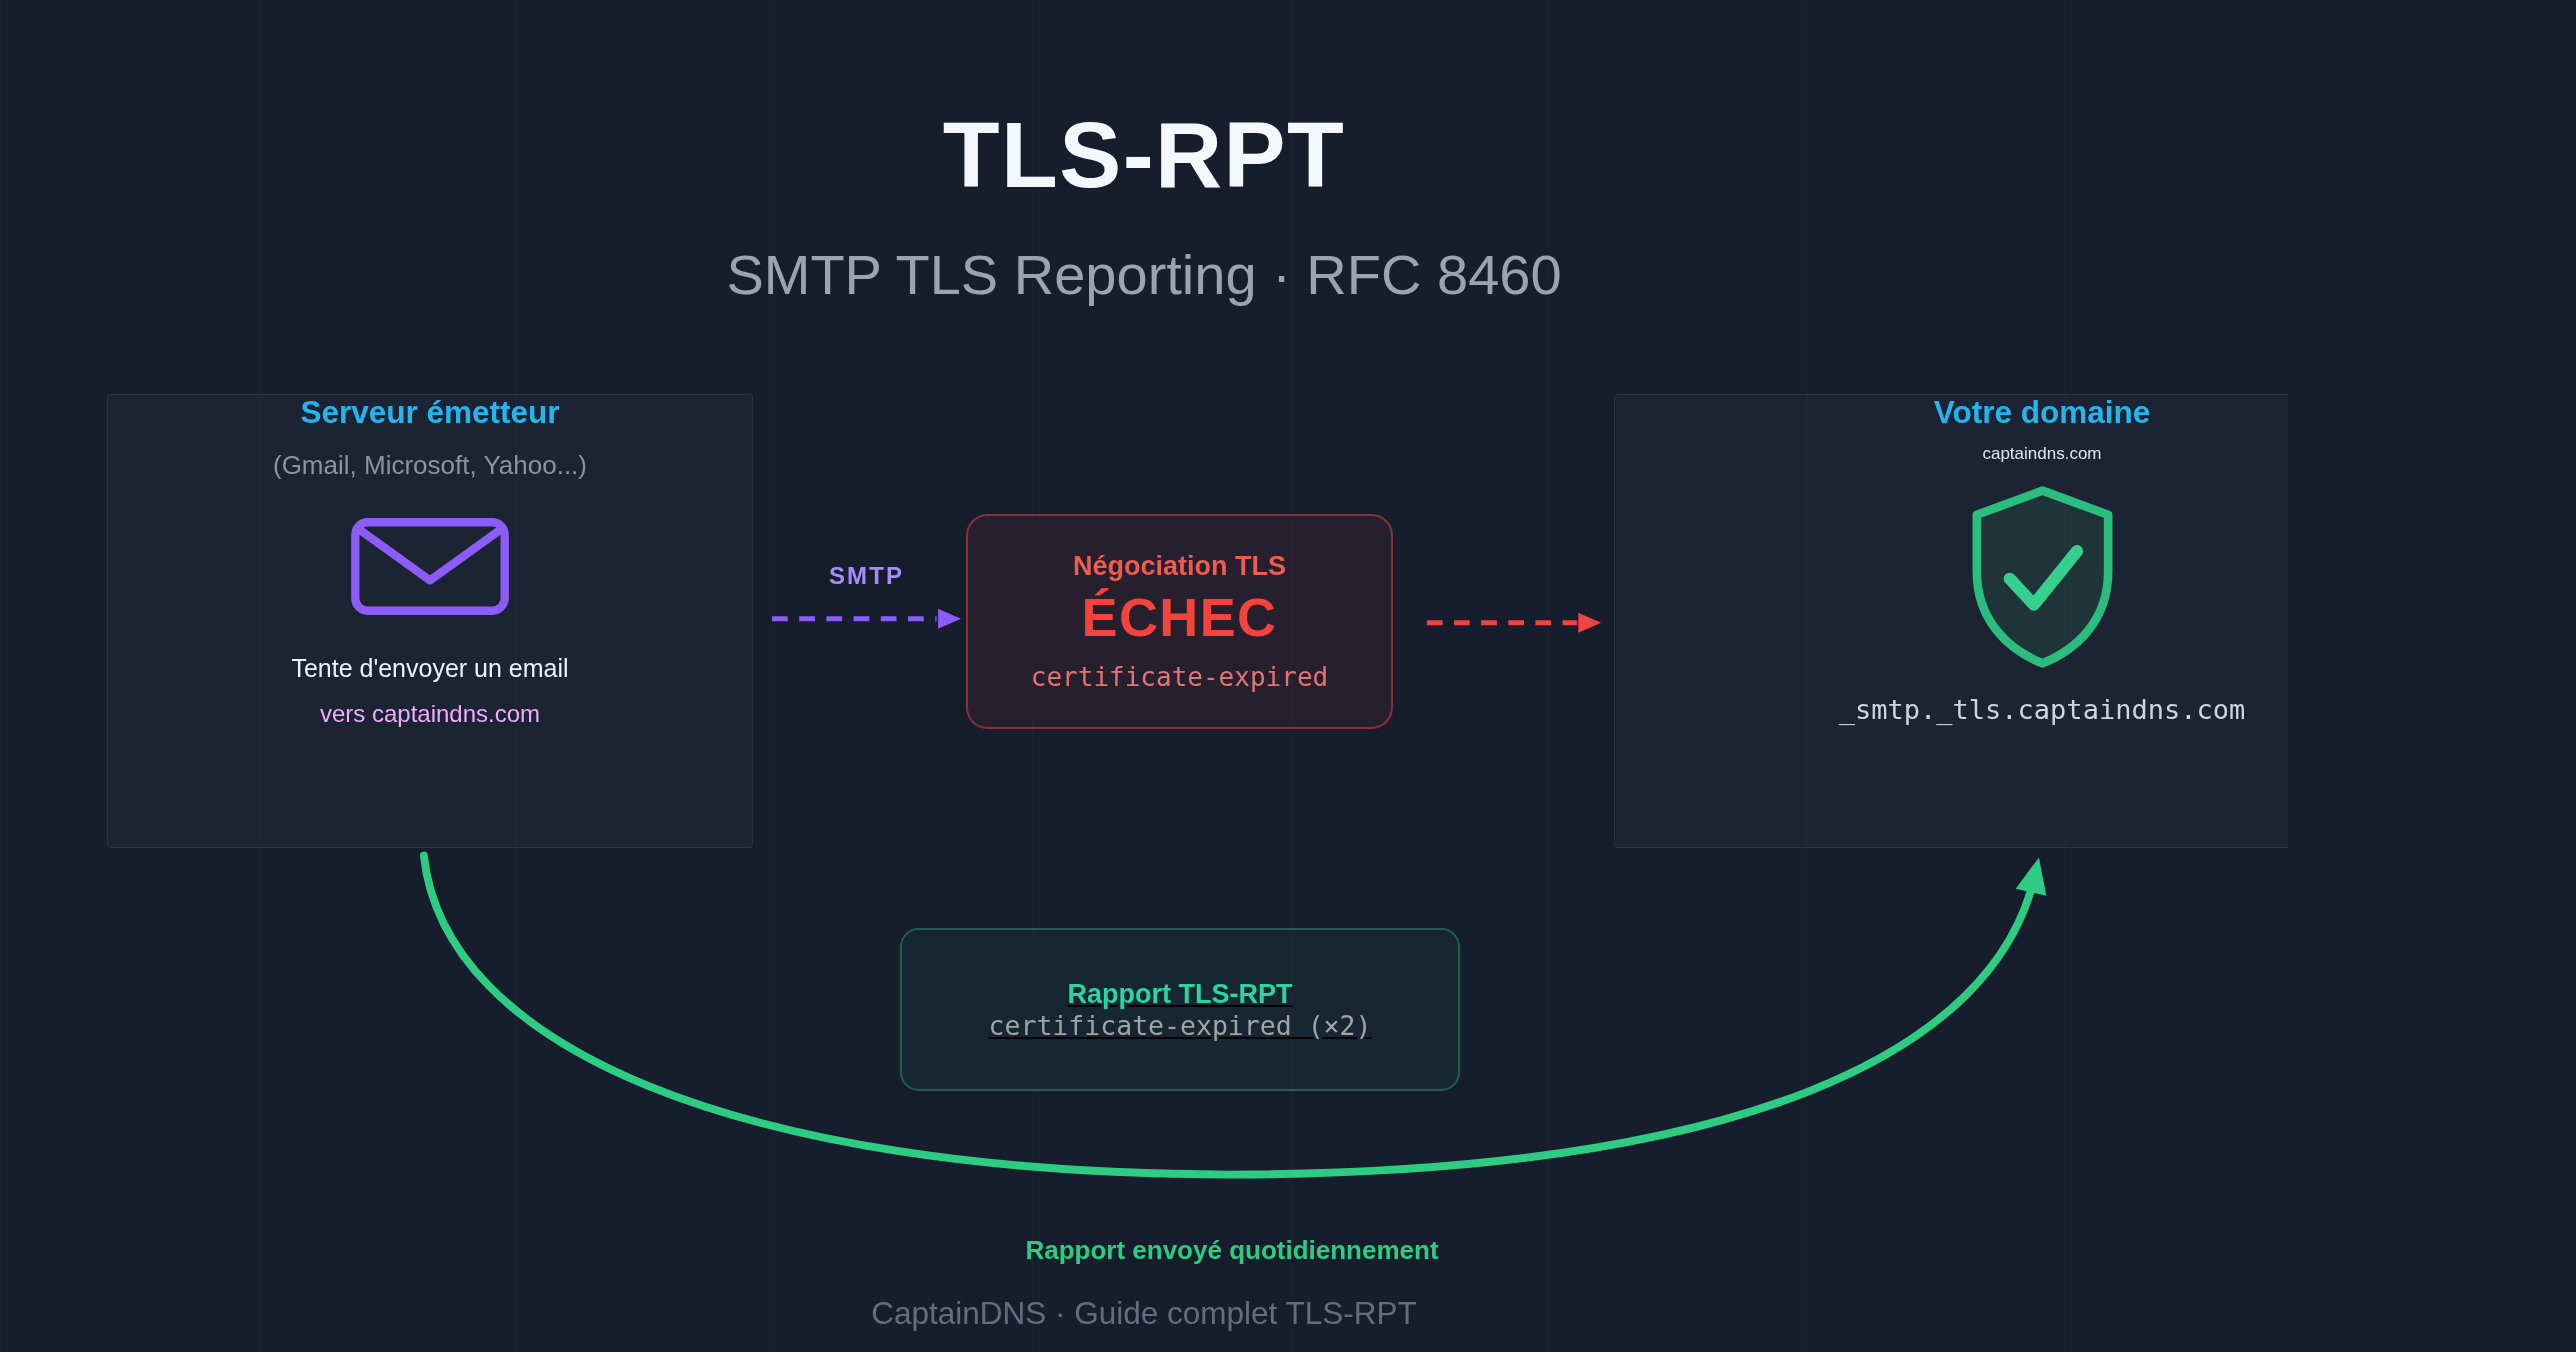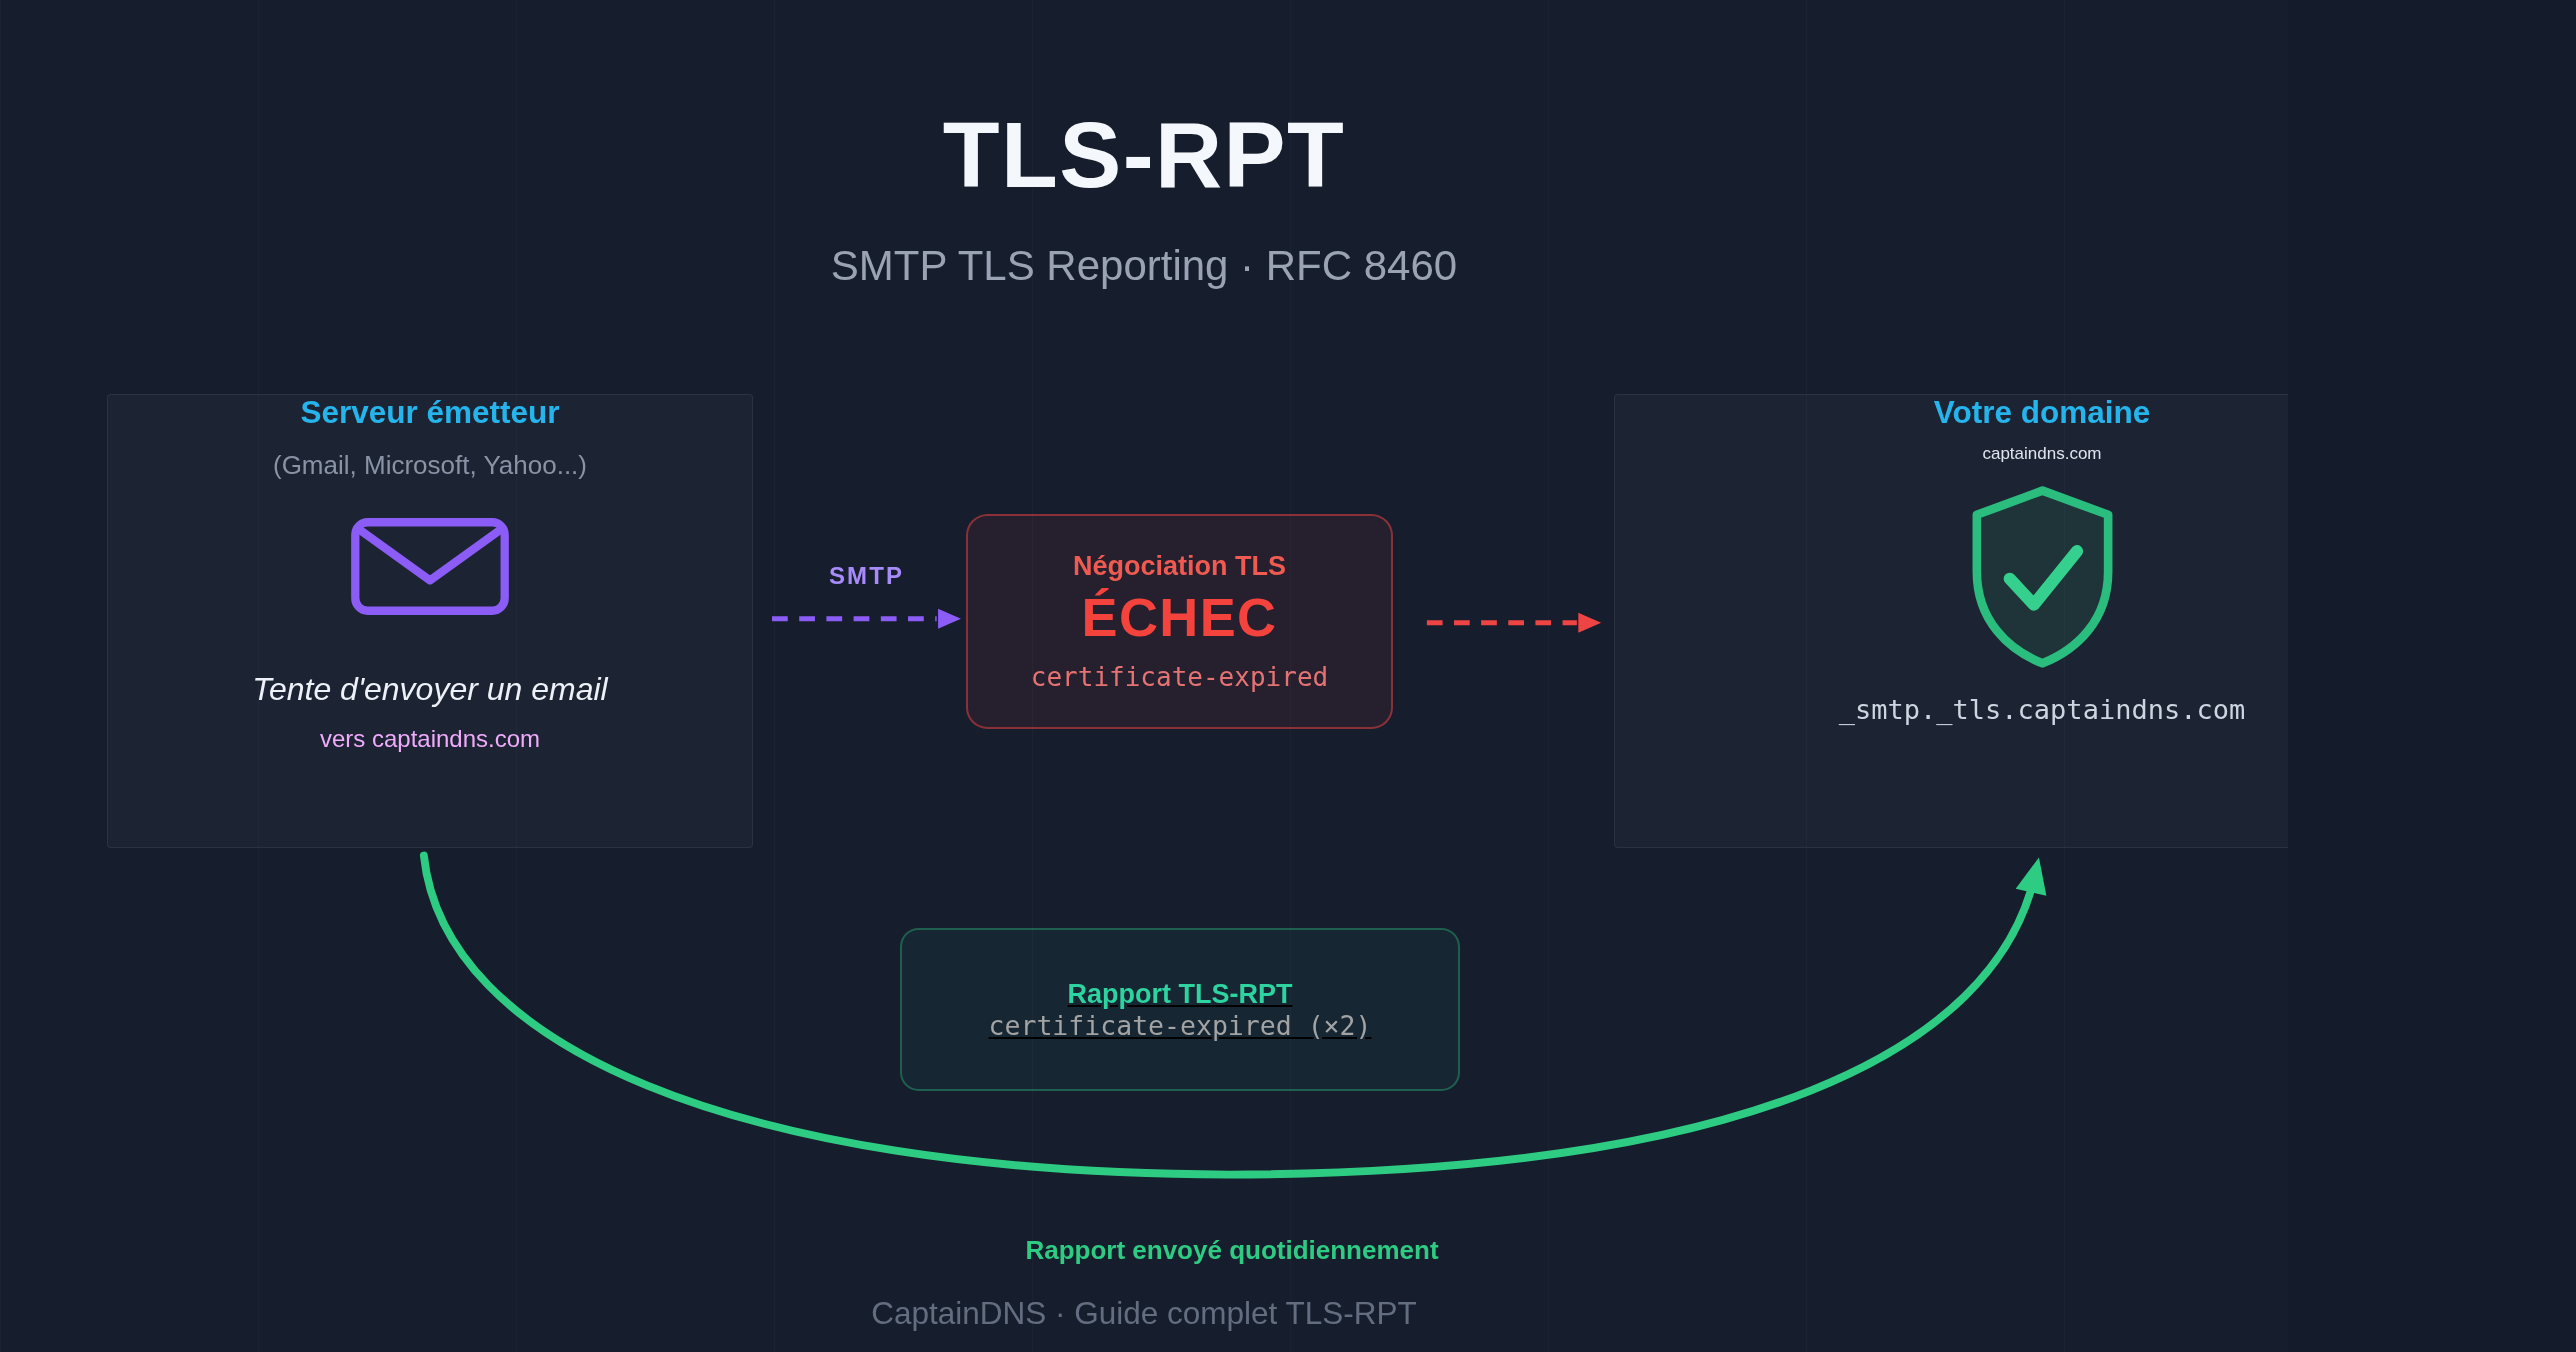--- a/index.html
+++ b/index.html
@@ -34,21 +34,21 @@
   .hero h1 {
     margin: 0;
     font-size: 93px;
     font-weight: 800;
     letter-spacing: 1.4px;
     color: #f4f7fb;
     line-height: 1.05;
   }
   .hero p {
     margin: 37px 0 0 0;
-    font-size: 42px;
+    font-size: 56px;
     color: #9aa3b4;
   }
 
   .card {
     position: absolute;
     box-sizing: border-box;
     display: flex;
     flex-direction: column;
     align-items: center;
     background: rgba(255,255,255,0.028);
@@ -57,21 +57,21 @@
     z-index: 3;
   }
   .card.sender { left: 107px; top: 394px; width: 646px; height: 454px; }
   .card.domain { left: 1614px; top: 394px; width: 856px; height: 454px; }
 
   .card-title { font-size: 31.5px; font-weight: 700; color: #25b4ec; line-height: 1.1; }
   .card-sub   { font-size: 26px; color: #8a93a6; margin-top: 21.5px; line-height: 1.1; }
   .card-domain-name { font-size: 17px; color: #dfe5ee; margin-top: 15px; line-height: 1.1; }
   .envelope-wrap { margin-top: 31.5px; height: 111px; }
   .shield-wrap { margin-top: 18.6px; height: 192px; }
-  .card-action { font-size: 32px; font-weight: 500; color: #eef2f8; margin-top: 50px; line-height: 1.1; font-style: italic; }
+  .card-action { font-size: 25px; font-weight: 500; color: #eef2f8; margin-top: 33px; line-height: 1.1; }
   .card-target { font-size: 24px; color: #f0abfc; margin-top: 18.6px; line-height: 1.1; }
   .card-record {
     font-family: "DejaVu Sans Mono", monospace;
     font-size: 27px;
     color: #cdd5e0;
     margin-top: 21.5px;
     line-height: 1.1;
   }
 
   .smtp-arrow-group {

